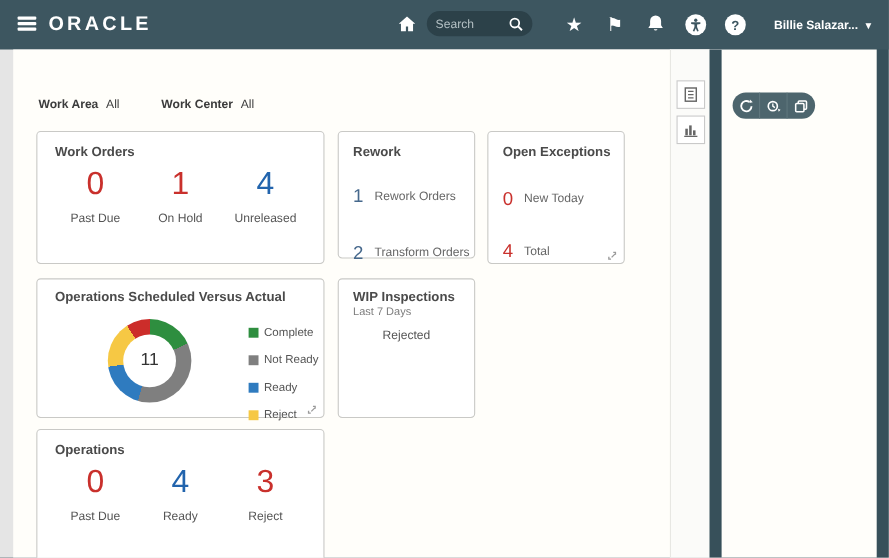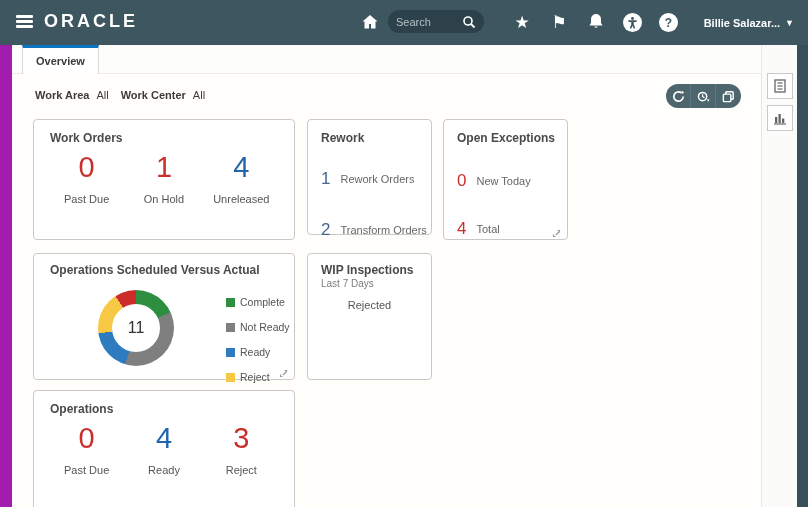--- a/index.html
+++ b/index.html
@@ -1,18 +1,18 @@
 <!DOCTYPE html>
 <html><head>
 <meta charset="utf-8">
 <style>
   * { margin:0; padding:0; box-sizing:border-box; }
   html,body { width:808px; height:507px; }
   body { font-family:"Liberation Sans", sans-serif; background:#37505a; overflow:hidden; }
-  #app { position:relative; width:808px; height:507px; background:#a21caf; }
+  #app { position:relative; width:656px; height:507px; background:#e5e5e5; }
 
   
   .topbar { position:absolute; left:0; top:0; width:808px; height:45px; background:#3d5660; display:flex; align-items:center; }
   .hamburger { position:absolute; left:16px; top:15px; width:17px; height:13px; cursor:pointer; }
   .hamburger span { display:block; height:2.5px; background:#fff; margin-bottom:2.5px; border-radius:1px; }
   .brand { position:absolute; left:44px; top:11px; color:#fff; font-size:18px; font-weight:700; letter-spacing:3px; }
   .home-btn { position:absolute; left:360px; top:12px; width:20px; height:20px; color:#fff; cursor:pointer; }
   .searchbox { position:absolute; left:388px; top:10px; width:96px; height:23px; background:#2c4149; border-radius:12px; display:flex; align-items:center; padding:0 8px; }
   .searchbox input { flex:1; background:transparent; border:none; outline:none; color:#cfd8da; font-size:11px; width:60px; font-family:"Liberation Sans",sans-serif; }
   .searchbox input::placeholder { color:#b4c0c4; }
@@ -26,21 +26,21 @@
 
   
   .page { position:absolute; left:12px; top:45px; width:785px; height:462px; background:#fffefa; }
   .side-strip-right { position:absolute; right:0; top:45px; width:11px; height:462px; background:#37505a; }
 
   
   .tabstrip { position:absolute; left:0; top:0; width:785px; height:29px; border-bottom:1px solid #ececec; background:#fdfdfb; }
   .tab { position:absolute; left:10px; top:0; height:29px; padding:0 13px; background:#fff; border:1px solid #d9d9d9; border-bottom:none; border-top:3px solid #0d74c4; display:flex; align-items:center; font-size:11px; font-weight:700; color:#3a3a3a; cursor:pointer; }
 
   
-  .filters { position:absolute; left:23px; top:44px; display:flex; gap:12px; font-size:11px; color:#333; }
+  .filters { position:absolute; left:23px; top:44px; display:flex; gap:38px; font-size:11px; color:#333; }
   .filter { display:flex; gap:7px; align-items:center; }
   .filter .flabel { font-weight:700; color:#3c3c3c; }
   .filter .fvalue { color:#3c3c3c; cursor:pointer; }
 
   
   .toolbar { position:absolute; right:56px; top:39px; display:flex; background:#4d656d; border-radius:13px; overflow:hidden; }
   .tool-btn { width:25px; height:24px; display:flex; align-items:center; justify-content:center; color:#fff; cursor:pointer; border-right:1px solid #5f767d; }
   .tool-btn:last-child { border-right:none; }
 
   
@@ -119,23 +119,20 @@
       <span class="circle-icon">?</span>
     </div>
     <div class="userarea">
       <span class="username">Billie Salazar...</span>
       <span class="caret">▼</span>
     </div>
   </div>
 
   <div class="page">
 
-    <div class="tabstrip">
-      <div class="tab">Overview</div>
-    </div>
 
     <div class="filters">
       <div class="filter">
         <span class="flabel">Work Area</span>
         <span class="fvalue">All</span>
       </div>
       <div class="filter">
         <span class="flabel">Work Center</span>
         <span class="fvalue">All</span>
       </div>

